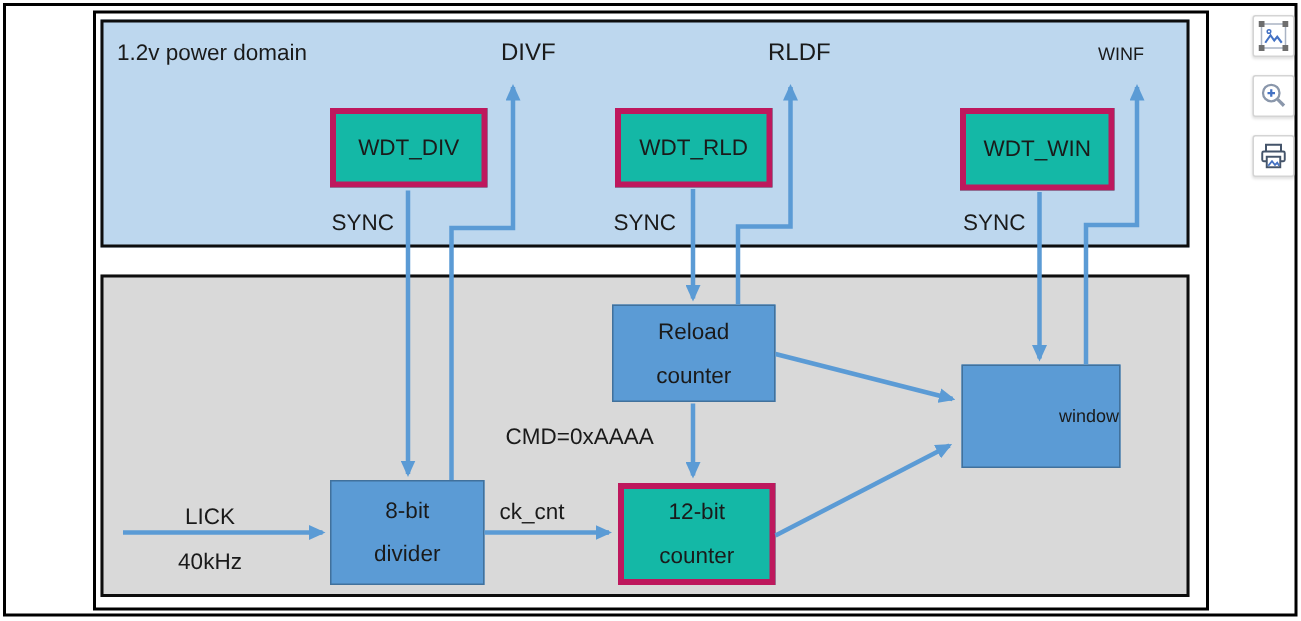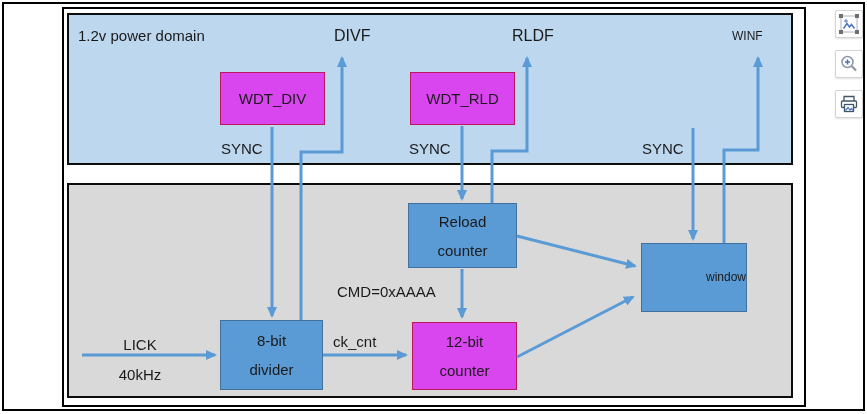--- a/index.html
+++ b/index.html
@@ -9,21 +9,21 @@
   }
   .stage *{box-sizing:border-box;}
   .outer-frame{position:absolute;left:2px;top:2px;width:863px;height:409px;border:2px solid #000;}
   .figure-frame{position:absolute;left:62px;top:7px;width:744px;height:400px;border:2px solid #000;background:#fff;}
   .domain{position:absolute;border:2px solid #0d0d0d;}
   .domain-top{left:67px;top:13px;width:726px;height:152px;background:#BDD7EE;}
   .domain-bottom{left:67px;top:183px;width:726px;height:215px;background:#D9D9D9;}
   .lbl{position:absolute;font-size:15px;line-height:20px;white-space:nowrap;}
   .box{position:absolute;display:flex;flex-direction:column;align-items:center;justify-content:center;
        font-size:15px;line-height:29px;text-align:center;}
-  .box-peach{background:#d946ef;border:1px solid #be185d;}
+  .box-peach{background:#14b8a6;border:4px solid #be185d;}
   .box-blue{background:#5B9BD5;border:1px solid #41719C;}
   .arrows{position:absolute;left:0;top:0;width:867px;height:414px;pointer-events:none;}
   .toolbar{position:absolute;left:835px;top:10px;width:28px;}
   .tool-btn{
     position:absolute;left:0;width:28px;height:28px;background:#fff;
     border:1px solid #d4d4d4;border-radius:2px;box-shadow:0 1px 2px rgba(0,0,0,.12);
     display:flex;align-items:center;justify-content:center;cursor:pointer;padding:0;
   }
   .tool-btn:nth-child(1){top:0;}
   .tool-btn:nth-child(2){top:40px;}
@@ -44,20 +44,23 @@
 
   <div class="lbl" style="left:334px;top:26px;font-size:16px;">DIVF</div>
   <div class="lbl" style="left:512px;top:26px;font-size:16px;">RLDF</div>
   <div class="lbl" style="left:732px;top:26px;font-size:12px;">WINF</div>
 
   <div class="box box-peach" style="left:220px;top:72px;width:105px;height:53px;">
     <span>WDT_DIV</span>
   </div>
   <div class="box box-peach" style="left:410px;top:72px;width:105px;height:53px;">
     <span>WDT_RLD</span>
+  </div>
+  <div class="box box-peach" style="left:640px;top:72px;width:103px;height:55px;">
+    <span>WDT_WIN</span>
   </div>
 
   <div class="lbl" style="left:221px;top:139px;">SYNC</div>
   <div class="lbl" style="left:409px;top:139px;">SYNC</div>
   <div class="lbl" style="left:642px;top:139px;">SYNC</div>
 
   <div class="box box-blue" style="left:408px;top:203px;width:109px;height:65px;">
     <span>Reload</span>
     <span>counter</span>
   </div>

